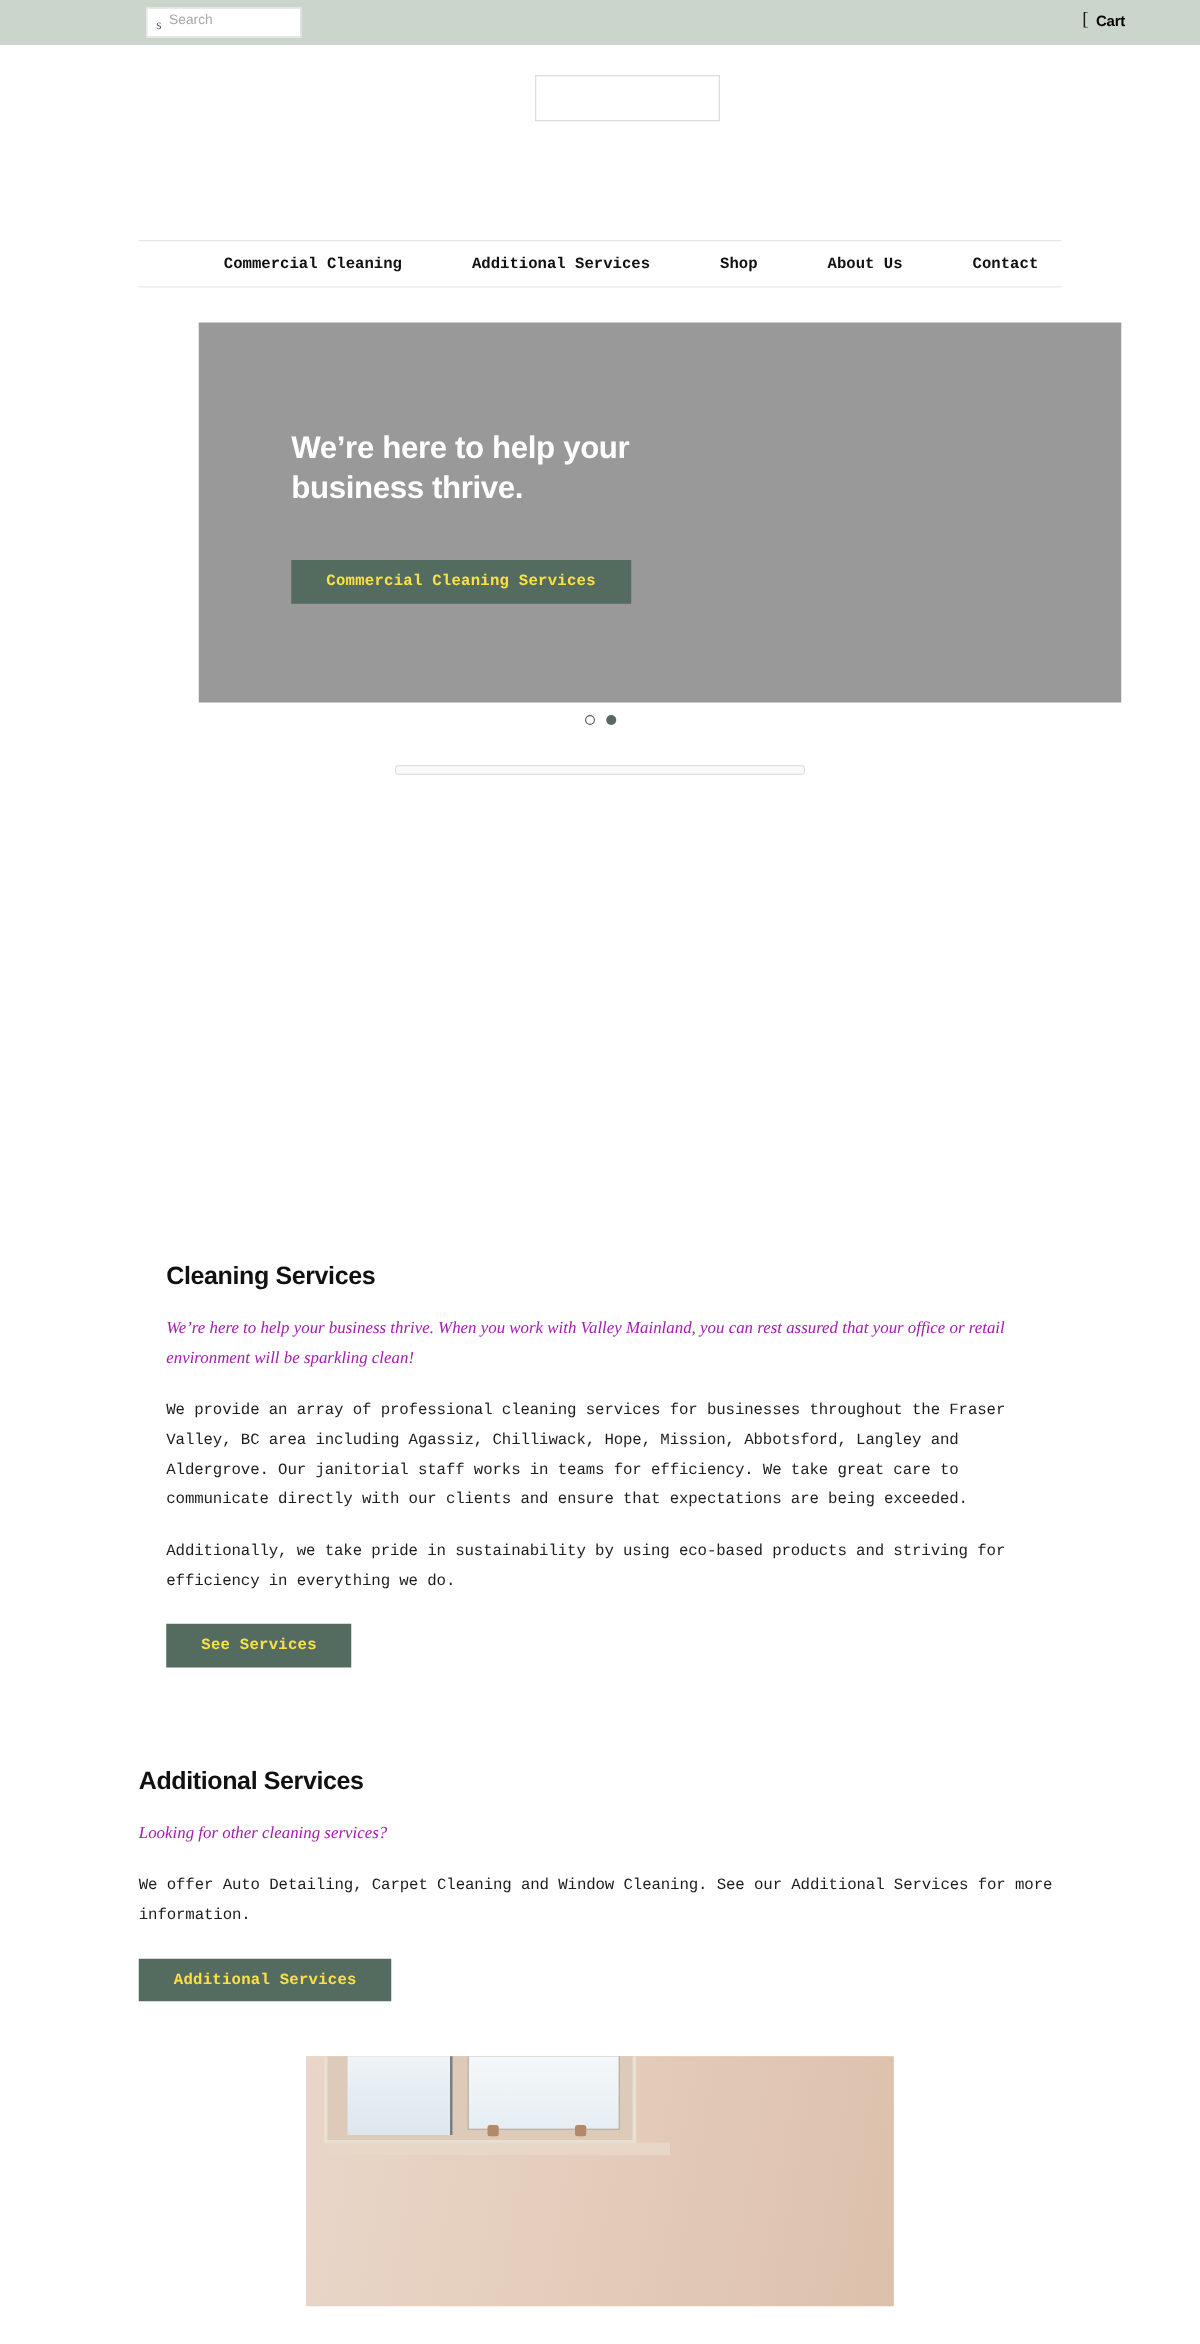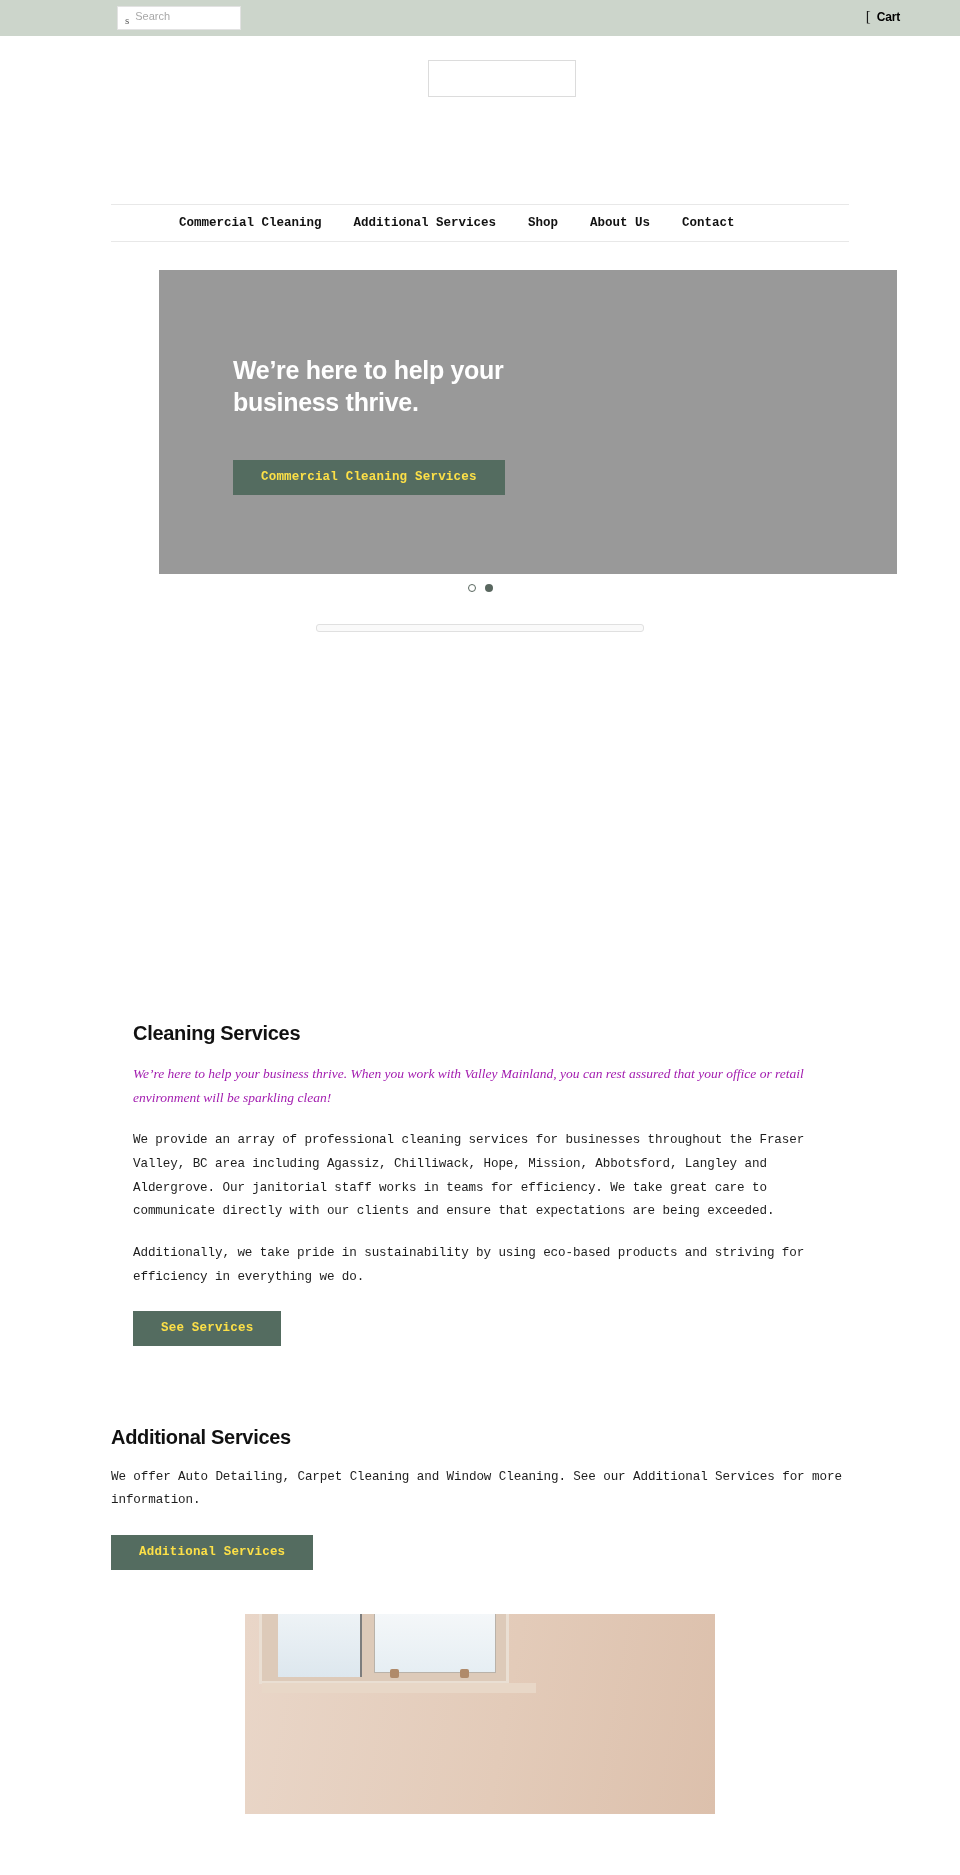--- a/index.html
+++ b/index.html
@@ -88,29 +88,29 @@
     top: 24px;
     width: 148px;
     height: 37px;
     border: 1px solid #dcdcdc;
     background: #ffffff;
   }
 
   
   .nav {
     width: 738px;
-    margin: 12px auto;
+    margin: 0 auto;
     height: 38px;
     border-top: 1px solid #e8e8e8;
     border-bottom: 1px solid #e8e8e8;
     display: flex;
     align-items: center;
     justify-content: flex-start;
     padding-left: 68px;
-    gap: 32px;
+    gap: 56px;
   }
   .nav-item {
     font-family: "Liberation Mono", monospace;
     font-size: 12.5px;
     font-weight: 700;
     color: #111111;
     cursor: pointer;
     white-space: nowrap;
     letter-spacing: 0px;
   }
@@ -331,20 +331,21 @@
   <section class="section-services">
     <h2 class="section-title">Cleaning Services</h2>
     <p class="lede">We’re here to help your business thrive. When you work with Valley Mainland, you can rest assured that your office or retail environment will be sparkling clean!</p>
     <p class="body">We provide an array of professional cleaning services for businesses throughout the Fraser Valley, BC area including Agassiz, Chilliwack, Hope, Mission, Abbotsford, Langley and Aldergrove. Our janitorial staff works in teams for efficiency. We take great care to communicate directly with our clients and ensure that expectations are being exceeded.</p>
     <p class="body">Additionally, we take pride in sustainability by using eco-based products and striving for efficiency in everything we do.</p>
     <button class="btn btn-inline">See Services</button>
   </section>
 
   <section class="section-additional">
     <h2 class="section-title">Additional Services</h2>
+    <p class="lede">Looking for other cleaning services?</p>
     <p class="body">We offer Auto Detailing, Carpet Cleaning and Window Cleaning. See our Additional Services for more information.</p>
     <button class="btn btn-inline">Additional Services</button>
   </section>
 
   <div class="photo">
     <div class="wall"></div>
     <div class="win-frame">
       <div class="pane-a"></div>
       <div class="pane-b"></div>
       <div class="latch1"></div>

